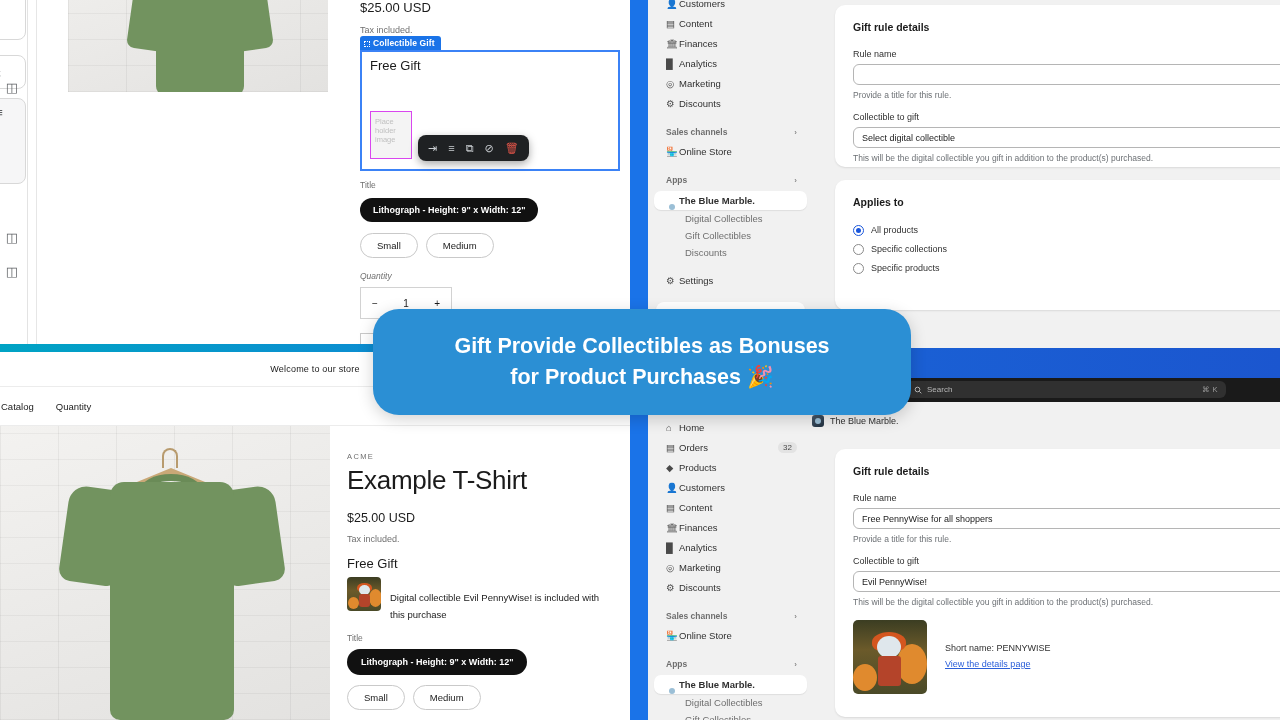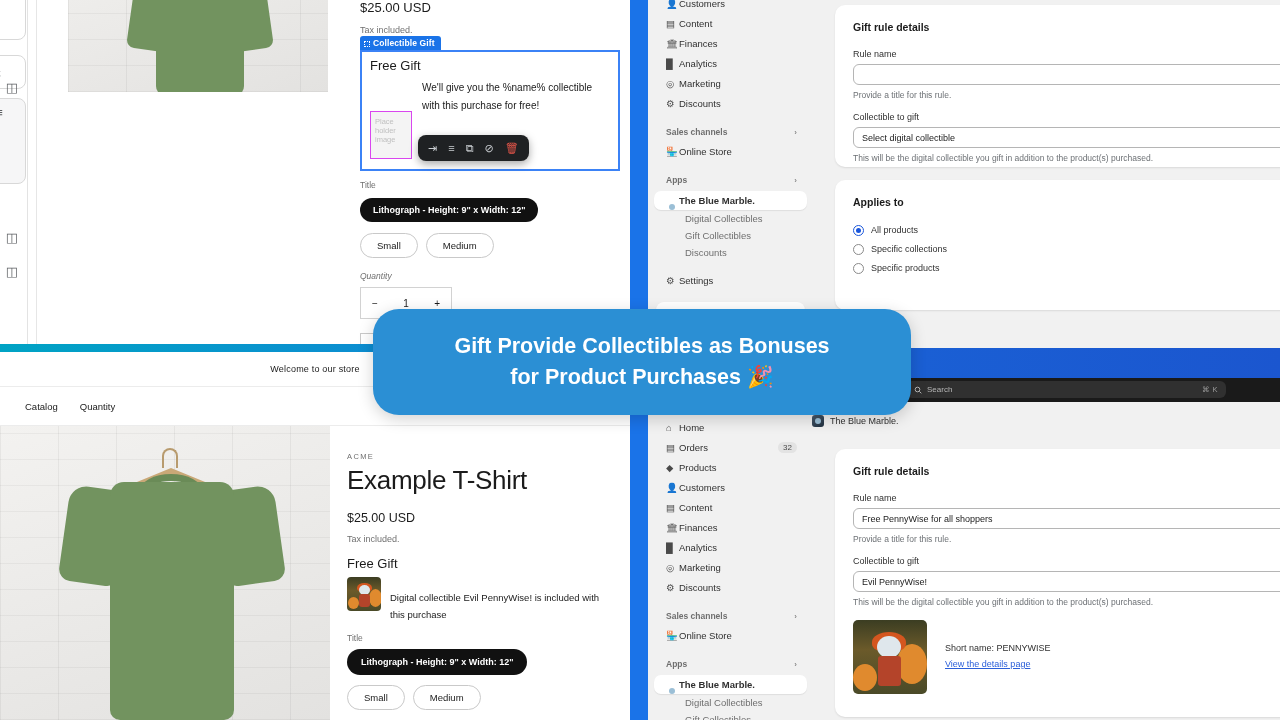--- a/index.html
+++ b/index.html
@@ -153,21 +153,21 @@
   .nft-pump { position:absolute; border-radius:50%; background:#e08a2e; }
   .nft-head { position:absolute; border-radius:50%; background:#dfe7ec; }
   .nft-hair { position:absolute; border-radius:50% 50% 40% 40%; background:#d4561f; }
   .nft-body { position:absolute; border-radius:3px; background:#b4442a; }
 
   
   #store { position:absolute; left:0; top:352px; width:630px; height:368px; background:#fff; overflow:hidden; }
   .store-ann { height:34px; display:flex; align-items:center; justify-content:center;
                font-size:9px; color:#1b1b1b; letter-spacing:.2px; }
   .store-hdr { height:40px; border-top:1px solid #ececec; border-bottom:1px solid #ececec;
-               display:flex; align-items:center; padding:0 25px;text-align:center; }
+               display:flex; align-items:center; padding:0 1px;text-align:center; }
   .store-link { font-size:9.5px; color:#1b1b1b; margin-right:22px; }
   .vendor { font-size:7.5px; letter-spacing:1.4px; color:#6f6f6f; }
   .ptitle { font-size:26px; font-weight:400; color:#1b1b1b; letter-spacing:-.3px; }
 
   
   .ribbon-l { position:absolute; left:0; top:344px; width:630px; height:26px;
               background:linear-gradient(90deg,#00a3c4 0%,#0b8fd0 55%,#1776da 100%); }
   .ribbon-r { position:absolute; left:628px; top:348px; width:652px; height:32px;
               background:linear-gradient(90deg,#1479d8 0%,#1a5fd4 45%,#1b56cf 100%); }
 
@@ -226,21 +226,20 @@
 
     <div style="margin-top:-3px;">
       <div class="sec-badge">
         <span class="sq"></span><span>Collectible Gift</span>
       </div>
     </div>
     <div class="sec-outline">
       <div class="freegift-h">Free Gift</div>
       <div style="display:flex;gap:10px;align-items:flex-start;">
         <div class="ph-img">Place holder image</div>
-        <div class="gift-copy">We'll give you the %name% collectible with this purchase for free!</div>
       </div>
     </div>
 
     <div class="lbl-title" style="margin-top:9px;">Title</div>
 
     <div style="margin-top:8px;">
       <span class="pill-dark">Lithograph - Height: 9" x Width: 12"</span>
     </div>
 
     <div style="margin-top:11px;display:flex;gap:8px;">

